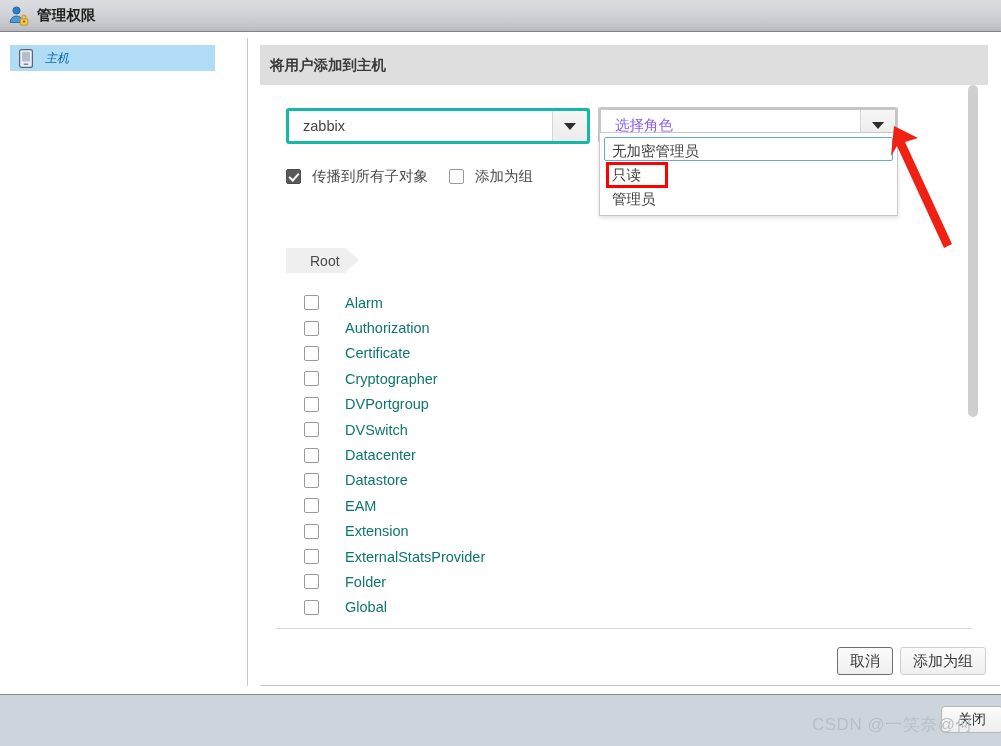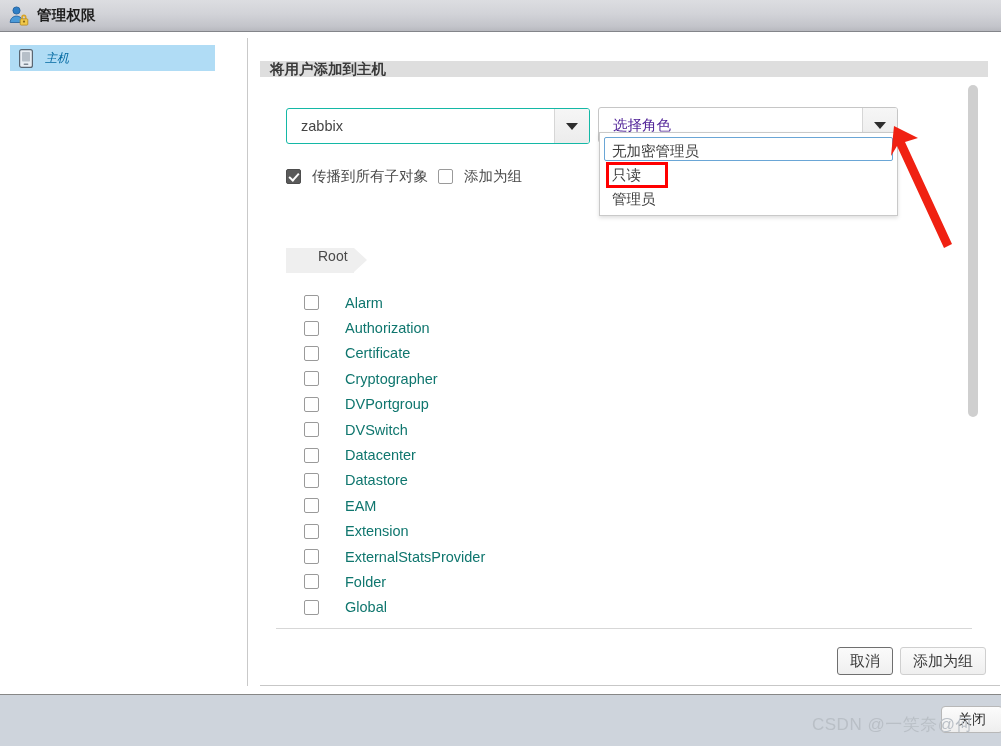--- a/index.html
+++ b/index.html
@@ -82,39 +82,39 @@
 
   
   .main {
     position: absolute;
     left: 260px; top: 45px;
     width: 728px;
     height: 641px;
   }
   .panel-header {
     position: absolute;
-    left: 0; top: 16px;
-    width: 728px; height: 16px;
+    left: 0; top: 0;
+    width: 728px; height: 40px;
     background: #dedede;
     display: flex;
     align-items: center;
     box-sizing: border-box;
   }
   .panel-header-title {
     margin-left: 10px;
     font-size: 14.5px;
     font-weight: bold;
     color: #3a3a3a;
   }
 
   
   .select {
     position: absolute;
     height: 36px;
-    border: 1px solid #14b8a6;
+    border: 3px solid #14b8a6;
     border-radius: 3px;
     background: #ffffff;
     box-sizing: border-box;
     display: flex;
     align-items: center;
   }
   .select-user {
     left: 26px; top: 63px;
     width: 304px;
   }
@@ -124,21 +124,21 @@
     border-color: #c6c6c6;
   }
   .select-value {
     margin-left: 14px;
     font-size: 14.5px;
     color: #444444;
   }
   .select-placeholder {
     margin-left: 14px;
     font-size: 14.5px;
-    color: #4c1d95;
+    color: #8b5cf6;
   }
   .select-arrowbox {
     position: absolute;
     right: 0; top: 0;
     width: 34px; height: 100%;
     border-left: 1px solid #d6d6d6;
     background: linear-gradient(to bottom, #f6f6f6, #ececec);
     display: flex;
     align-items: center;
     justify-content: center;
@@ -220,32 +220,33 @@
     left: 4px; top: 1px;
     width: 4px; height: 8px;
     border: solid #ffffff;
     border-width: 0 2px 2px 0;
     transform: rotate(42deg);
   }
   .cb-label {
     font-size: 14.5px;
     color: #4a4a4a;
     margin-left: 11px;
-    margin-right: 10px;
+    margin-right: 21px;
   }
   .cb-label.last { margin-right: 0; }
 
   
   .crumb {
     position: absolute;
     left: 26px; top: 203px;
     height: 25px;
     background: #efefef;
     display: flex;
-    padding: 0 6px 0 32px;
+    align-items: center;
+    padding: 0 6px 0 24px;
     font-size: 14px;
     color: #4a4a4a;
     box-sizing: border-box;
   }
   .crumb-tip {
     position: absolute;
     left: 100%; top: 0;
     width: 0; height: 0;
     border-top: 12.5px solid transparent;
     border-bottom: 12.5px solid transparent;

